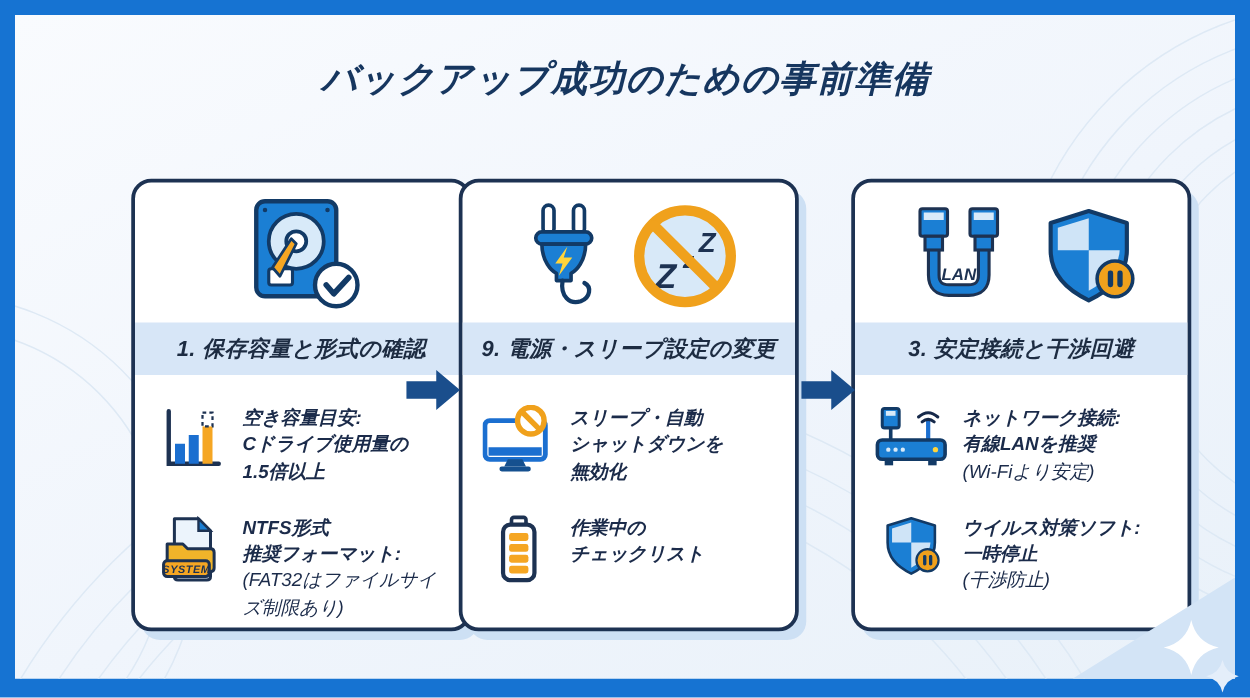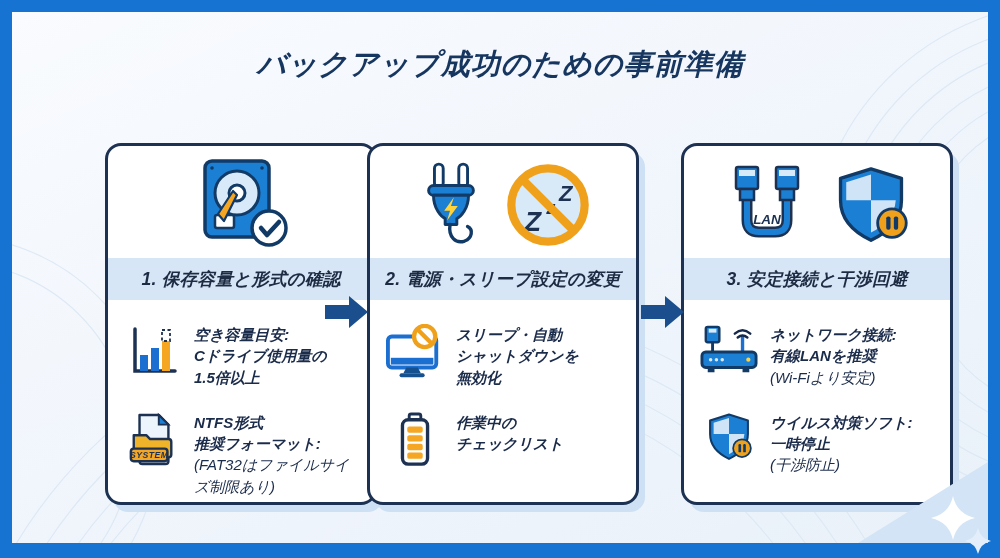--- a/index.html
+++ b/index.html
@@ -132,21 +132,21 @@
       </svg>
       <svg width="88" height="88" viewBox="0 0 96 96">
         <circle cx="48" cy="48" r="40" fill="#d8e9f8"></circle>
         <text x="22" y="76" font-size="30" font-weight="bold" fill="#1d3252">Z</text>
         <text x="46" y="58" font-size="20" font-weight="bold" fill="#1d3252">z</text>
         <text x="60" y="44" font-size="24" font-weight="bold" fill="#1d3252">Z</text>
         <circle cx="48" cy="48" r="40" fill="none" stroke="#f0a11c" stroke-width="9"></circle>
         <line x1="21" y1="21" x2="75" y2="75" stroke="#f0a11c" stroke-width="9" stroke-linecap="round"></line>
       </svg>
     </div>
-    <div class="band">2. 電源・スリープ設定の変更</div>
+    <div class="band">9. 電源・スリープ設定の変更</div>
     <div class="cardbody">
       <div class="item">
         <span class="ic">
           <svg width="58" height="56" viewBox="0 0 60 56">
             <rect x="2" y="12" width="50" height="32" rx="4" fill="#ffffff" stroke="#1b6fd0" stroke-width="4"></rect>
             <rect x="5" y="34" width="44" height="7" fill="#1b6fd0"></rect>
             <polygon points="21,44 33,44 36,50 18,50" fill="#15508f"></polygon>
             <rect x="14" y="50" width="26" height="4" rx="2" fill="#15508f"></rect>
             <circle cx="40" cy="12" r="11" fill="#ffffff" stroke="#f0a11c" stroke-width="4.5"></circle>
             <line x1="33" y1="5" x2="47" y2="19" stroke="#f0a11c" stroke-width="4.5" stroke-linecap="round"></line>

